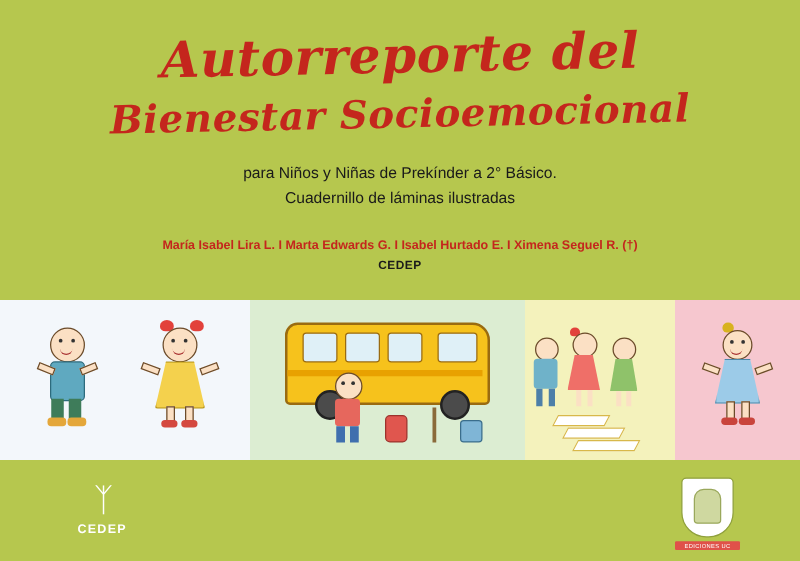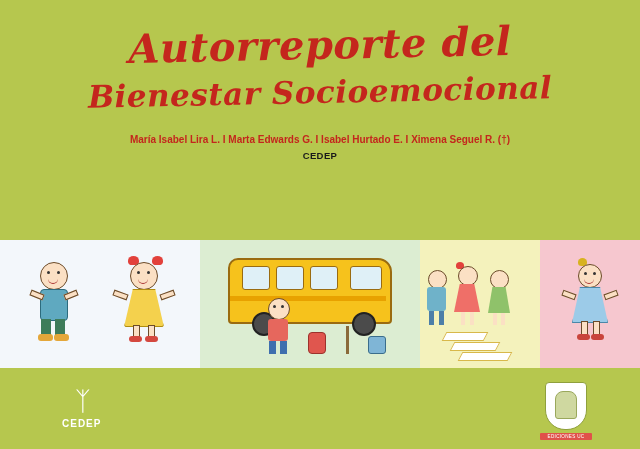--- a/index.html
+++ b/index.html
@@ -215,20 +215,22 @@
 </style>
 </head>
 <body>
 
 <div class="cover">
 
   <div class="title-block">
     <div class="title-line1">Autorreporte del</div>
     <div class="title-line2">Bienestar Socioemocional</div>
     <div class="subtitle">
+      <div>para Niños y Niñas de Prekínder a 2° Básico.</div>
+      <div>Cuadernillo de láminas ilustradas</div>
     </div>
     <div class="authors">
       <div>María Isabel Lira L. I Marta Edwards G. I Isabel Hurtado E. I Ximena Seguel R. (†)</div>
       <div class="publisher">CEDEP</div>
     </div>
   </div>
 
   <div class="strip">
 
     <div class="panel panel-1">

